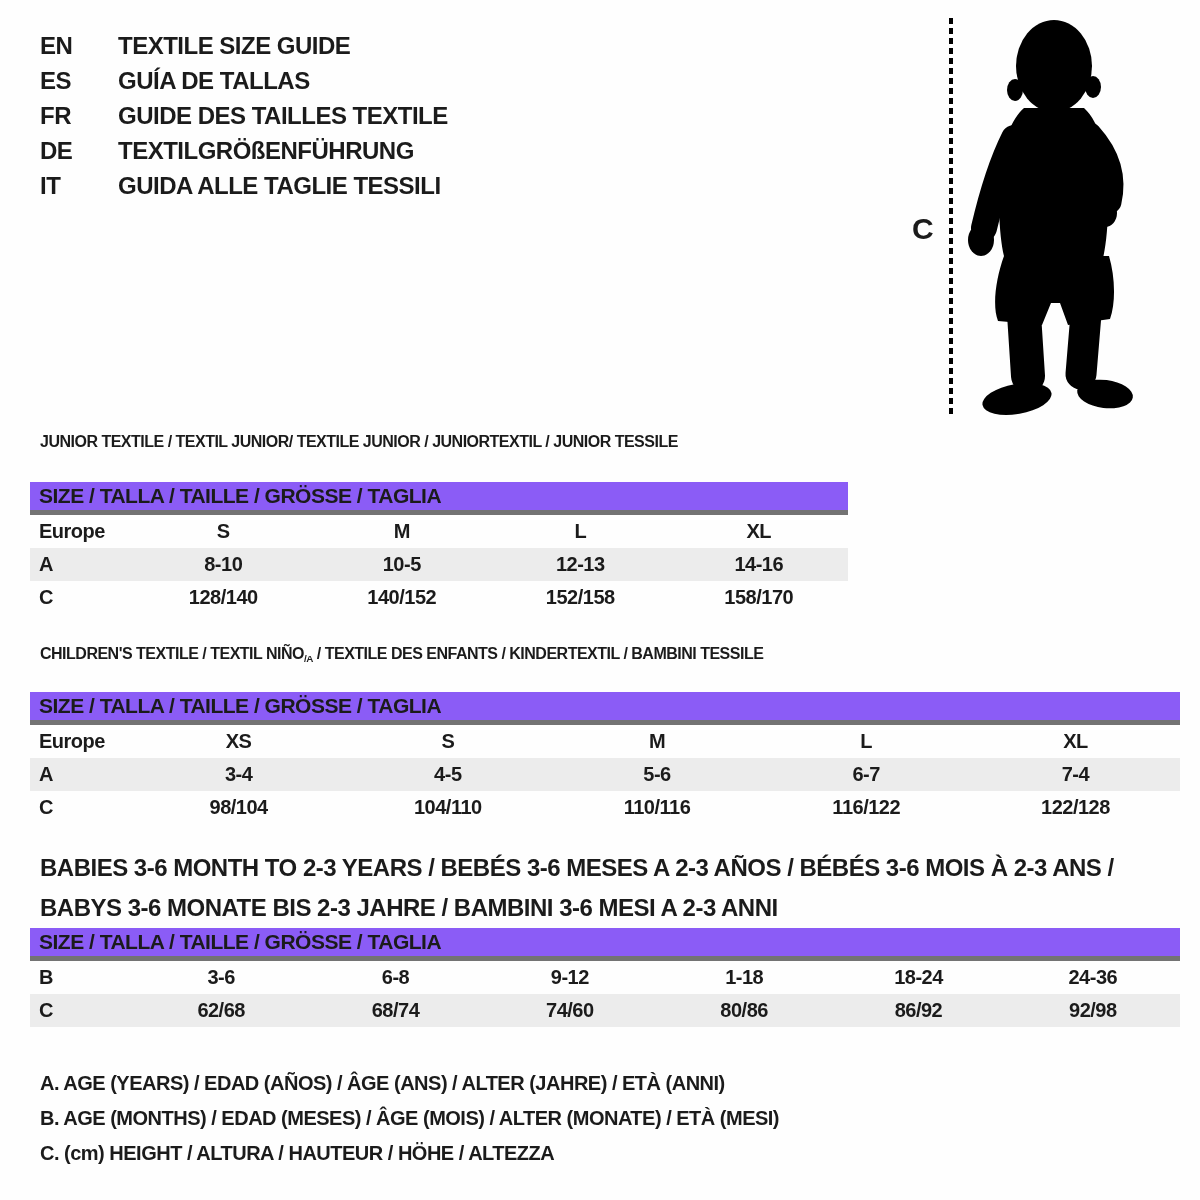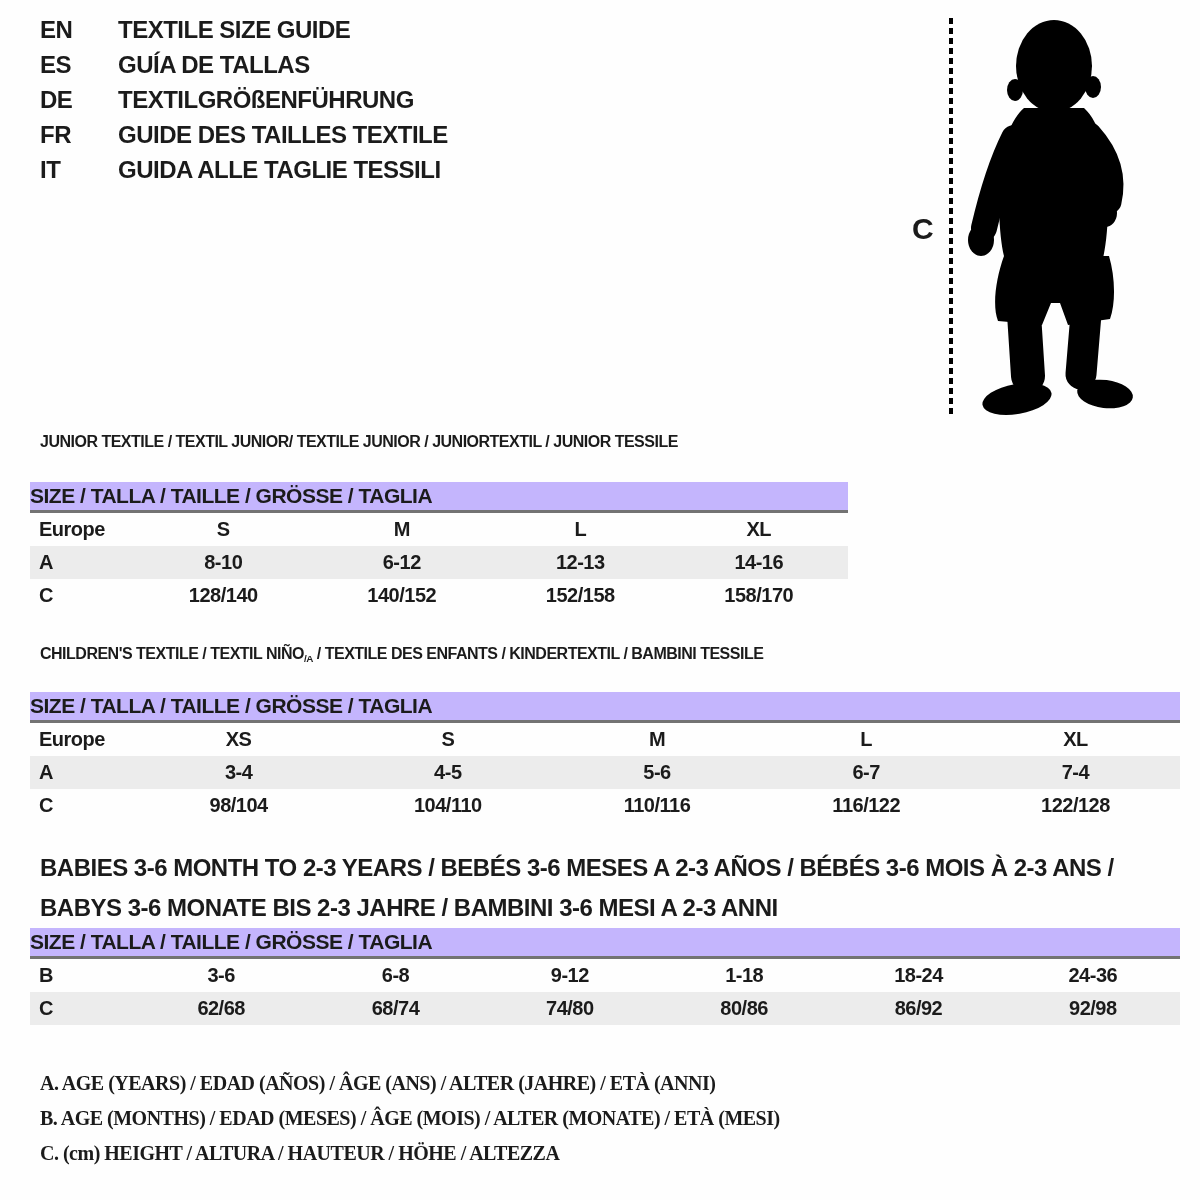--- a/index.html
+++ b/index.html
@@ -2,21 +2,21 @@
 <html><head>
 <meta charset="utf-8">
 <style>
   html,body{margin:0;padding:0;background:#fff;}
   .canvas{
     position:relative;width:1200px;height:1200px;background:#fefefe;overflow:hidden;
     font-family:"Liberation Sans","DejaVu Sans",sans-serif;
     font-weight:bold;color:#1b1b1b;letter-spacing:-0.5px;
   }
   
-  .lang-list{position:absolute;left:40px;top:12px;}
+  .lang-list{position:absolute;left:40px;top:28px;}
   .lang-row{display:flex;height:35px;align-items:center;font-size:24px;}
   .lang-code{width:78px;}
   
   .height-line{
     position:absolute;left:949px;top:18px;width:4px;height:400px;
     background:repeating-linear-gradient(to bottom,#000 0 6px,transparent 6px 10px);
   }
   .height-label{position:absolute;left:912px;top:212px;font-size:30px;}
   .baby{position:absolute;left:962px;top:14px;}
   
@@ -25,53 +25,53 @@
   .sec2{top:642px;width:1150px;}
   .sec3{top:848px;width:1150px;}
   .sec-title{margin:0 0 0 10px;font-size:16px;line-height:24px;white-space:nowrap;}
   .sec-title-line{margin-left:10px;font-size:24px;line-height:40px;white-space:nowrap;}
   .nino-sub{font-size:0.62em;position:relative;top:3px;}
   .tbl{width:100%;}
   .sec1 .tbl{margin-top:28px;}
   .sec2 .tbl{margin-top:24px;}
   .sec3 .tbl{margin-top:0px;}
   .tbl-head{
-    background:#c4b5fd;border-bottom:3px solid #737373;
+    background:#8b5cf6;border-bottom:5px solid #737373;
     height:28px;display:flex;align-items:center;
-    font-size:21px;
+    padding-left:9px;font-size:21px;
   }
   .tbl-row{display:flex;height:33px;align-items:center;font-size:20px;}
   .tbl-row .lbl{width:95px;padding-left:9px;flex:none;}
   .tbl-row .val{flex:1;text-align:center;}
   .shaded{background:#ececec;}
   
   .legend{position:absolute;left:40px;top:1066px;}
-  .legend-line{height:35px;line-height:35px;font-size:20px;white-space:nowrap;font-family:Liberation Serif, serif;}
+  .legend-line{height:35px;line-height:35px;font-size:20px;white-space:nowrap;}
 </style>
 </head>
 <body>
 
 <div class="canvas">
 
   <div class="lang-list">
     <div class="lang-row">
       <span class="lang-code">EN</span>
       <span class="lang-title">TEXTILE SIZE GUIDE</span>
     </div>
     <div class="lang-row">
       <span class="lang-code">ES</span>
       <span class="lang-title">GUÍA DE TALLAS</span>
     </div>
     <div class="lang-row">
+      <span class="lang-code">FR</span>
+      <span class="lang-title">GUIDE DES TAILLES TEXTILE</span>
+    </div>
+    <div class="lang-row">
       <span class="lang-code">DE</span>
       <span class="lang-title">TEXTILGRÖßENFÜHRUNG</span>
-    </div>
-    <div class="lang-row">
-      <span class="lang-code">FR</span>
-      <span class="lang-title">GUIDE DES TAILLES TEXTILE</span>
     </div>
     <div class="lang-row">
       <span class="lang-code">IT</span>
       <span class="lang-title">GUIDA ALLE TAGLIE TESSILI</span>
     </div>
   </div>
 
   <div class="height-line"></div>
   <div class="height-label">C</div>
   <svg class="baby" width="180" height="405" viewBox="0 0 180 405" fill="#000000">
@@ -97,21 +97,21 @@
       <div class="tbl-row">
         <span class="lbl">Europe</span>
         <span class="val">S</span>
         <span class="val">M</span>
         <span class="val">L</span>
         <span class="val">XL</span>
       </div>
       <div class="tbl-row shaded">
         <span class="lbl">A</span>
         <span class="val">8-10</span>
-        <span class="val">6-12</span>
+        <span class="val">10-5</span>
         <span class="val">12-13</span>
         <span class="val">14-16</span>
       </div>
       <div class="tbl-row">
         <span class="lbl">C</span>
         <span class="val">128/140</span>
         <span class="val">140/152</span>
         <span class="val">152/158</span>
         <span class="val">158/170</span>
       </div>
@@ -160,21 +160,21 @@
         <span class="val">6-8</span>
         <span class="val">9-12</span>
         <span class="val">1-18</span>
         <span class="val">18-24</span>
         <span class="val">24-36</span>
       </div>
       <div class="tbl-row shaded">
         <span class="lbl">C</span>
         <span class="val">62/68</span>
         <span class="val">68/74</span>
-        <span class="val">74/80</span>
+        <span class="val">74/60</span>
         <span class="val">80/86</span>
         <span class="val">86/92</span>
         <span class="val">92/98</span>
       </div>
     </div>
   </section>
 
   <div class="legend">
     <div class="legend-line">A. AGE (YEARS) / EDAD (AÑOS) / ÂGE (ANS) / ALTER (JAHRE) / ETÀ (ANNI)</div>
     <div class="legend-line">B. AGE (MONTHS) / EDAD (MESES) / ÂGE (MOIS) / ALTER (MONATE) / ETÀ (MESI)</div>

